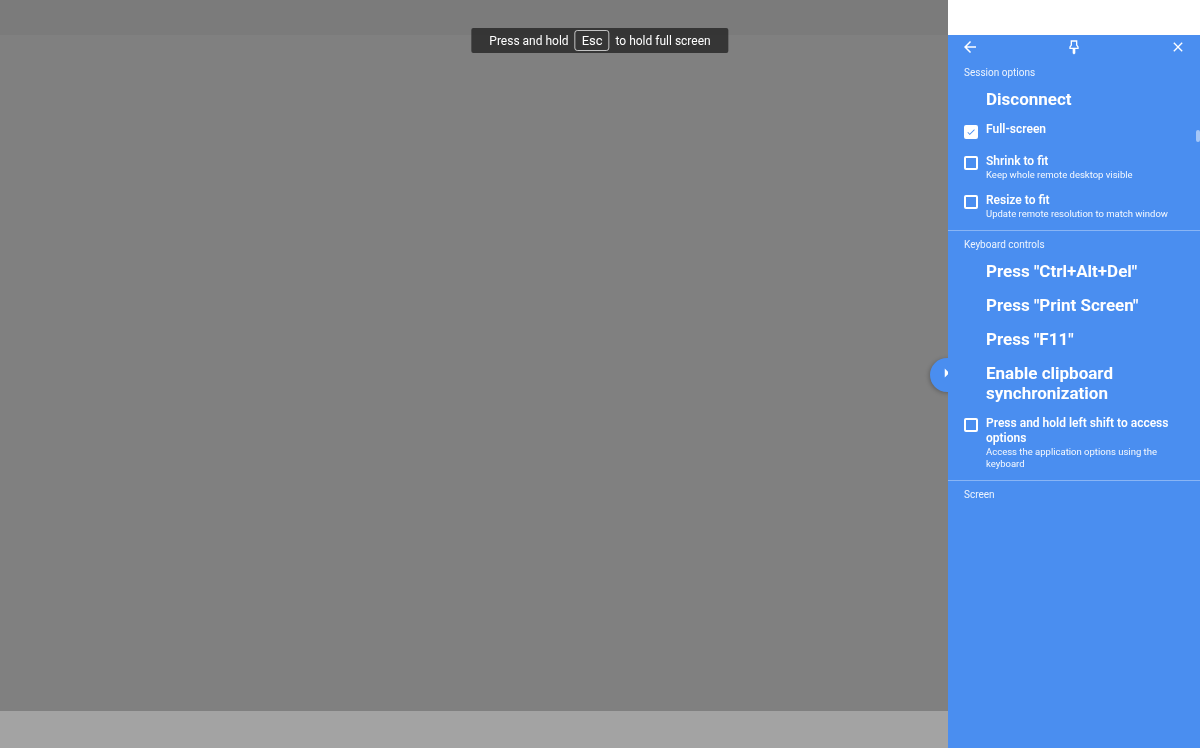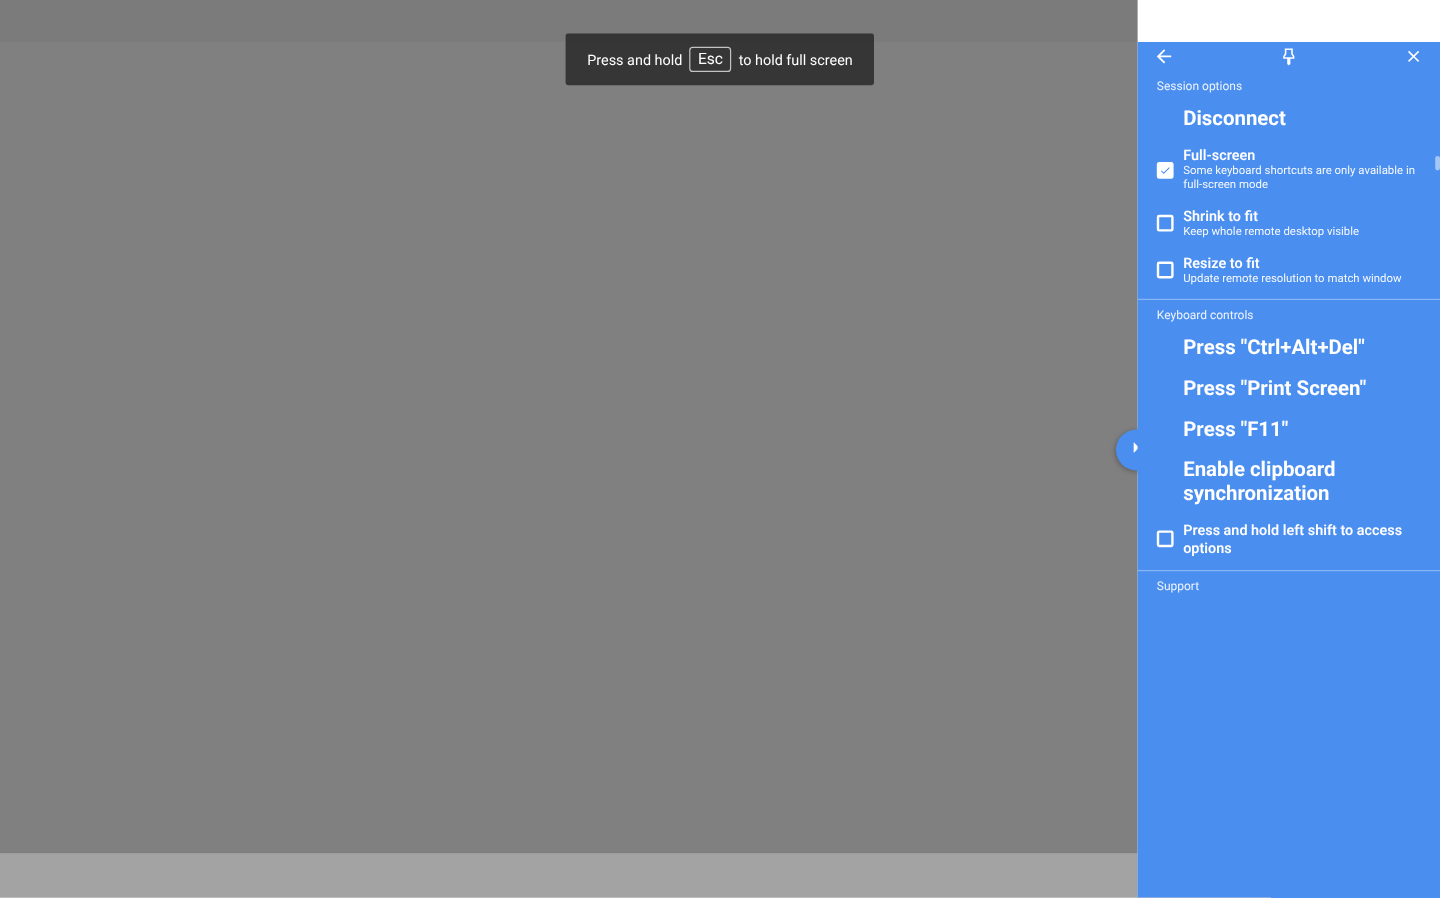--- a/index.html
+++ b/index.html
@@ -26,21 +26,21 @@
       bottom: 0; left: 0; right: 0; height: 37px;
       background: rgba(255,255,255,0.28);
     }
     .esc-toast {
       position: absolute;
       top: 28px;
       left: 50%;
       transform: translateX(-50%);
       background: rgba(50,50,50,0.95);
       color: #fff;
-      height: 43px;
+      height: 25px;
       padding: 0 18px;
       display: flex;
       align-items: center;
       font-size: 12px;
       border-radius: 2px;
       white-space: nowrap;
     }
     .esc-key {
       display: inline-flex;
       align-items: center;
@@ -85,21 +85,21 @@
     }
     .panel-header .ic { width: 24px; height: 24px; display:flex; align-items:center; justify-content:center; cursor:pointer; }
     .panel-header svg { fill: #fff; }
     .section-title {
       font-size: 10px;
       color: rgba(255,255,255,0.9);
       padding: 4px 16px 4px 16px;
     }
     .menu-item {
       display: flex;
-      align-items: center;
+      align-items: flex-start;
       padding: 6px 12px 6px 16px;
       cursor: pointer;
     }
     .menu-item .cb-slot {
       width: 22px;
       flex-shrink: 0;
       padding-top: 1px;
     }
     .checkbox {
       width: 14px; height: 14px;
@@ -198,21 +198,20 @@
   <div class="menu-item">
     <div class="cb-slot">
       <span class="checkbox checked">
         <svg width="12" height="12" viewBox="0 0 24 24">
             <path d="M9 16.17L4.83 12 3.41 13.41 9 19 21 7l-1.41-1.41z"></path>
           </svg>
       </span>
     </div>
     <div class="mi-text">
       <div class="mi-label">Full-screen</div>
-      <div class="mi-sub">Some keyboard shortcuts are only available in full-screen mode</div>
     </div>
   </div>
 
   <div class="menu-item">
     <div class="cb-slot"><span class="checkbox"></span></div>
     <div class="mi-text">
       <div class="mi-label">Shrink to fit</div>
       <div class="mi-sub">Keep whole remote desktop visible</div>
     </div>
   </div>
@@ -231,23 +230,24 @@
 
   <div class="plain-item">Press "Ctrl+Alt+Del"</div>
   <div class="plain-item">Press "Print Screen"</div>
   <div class="plain-item">Press "F11"</div>
   <div class="plain-item">Enable clipboard synchronization</div>
 
   <div class="menu-item">
     <div class="cb-slot"><span class="checkbox"></span></div>
     <div class="mi-text">
       <div class="mi-label">Press and hold left shift to access options</div>
+      <div class="mi-sub">Access the application options using the keyboard</div>
     </div>
   </div>
 
   <div class="divider"></div>
 
-  <div class="section-title">Support</div>
+  <div class="section-title">Screen</div>
 
 
 
   <div class="scroll-thumb"></div>
 </div>
 
 </body></html>

